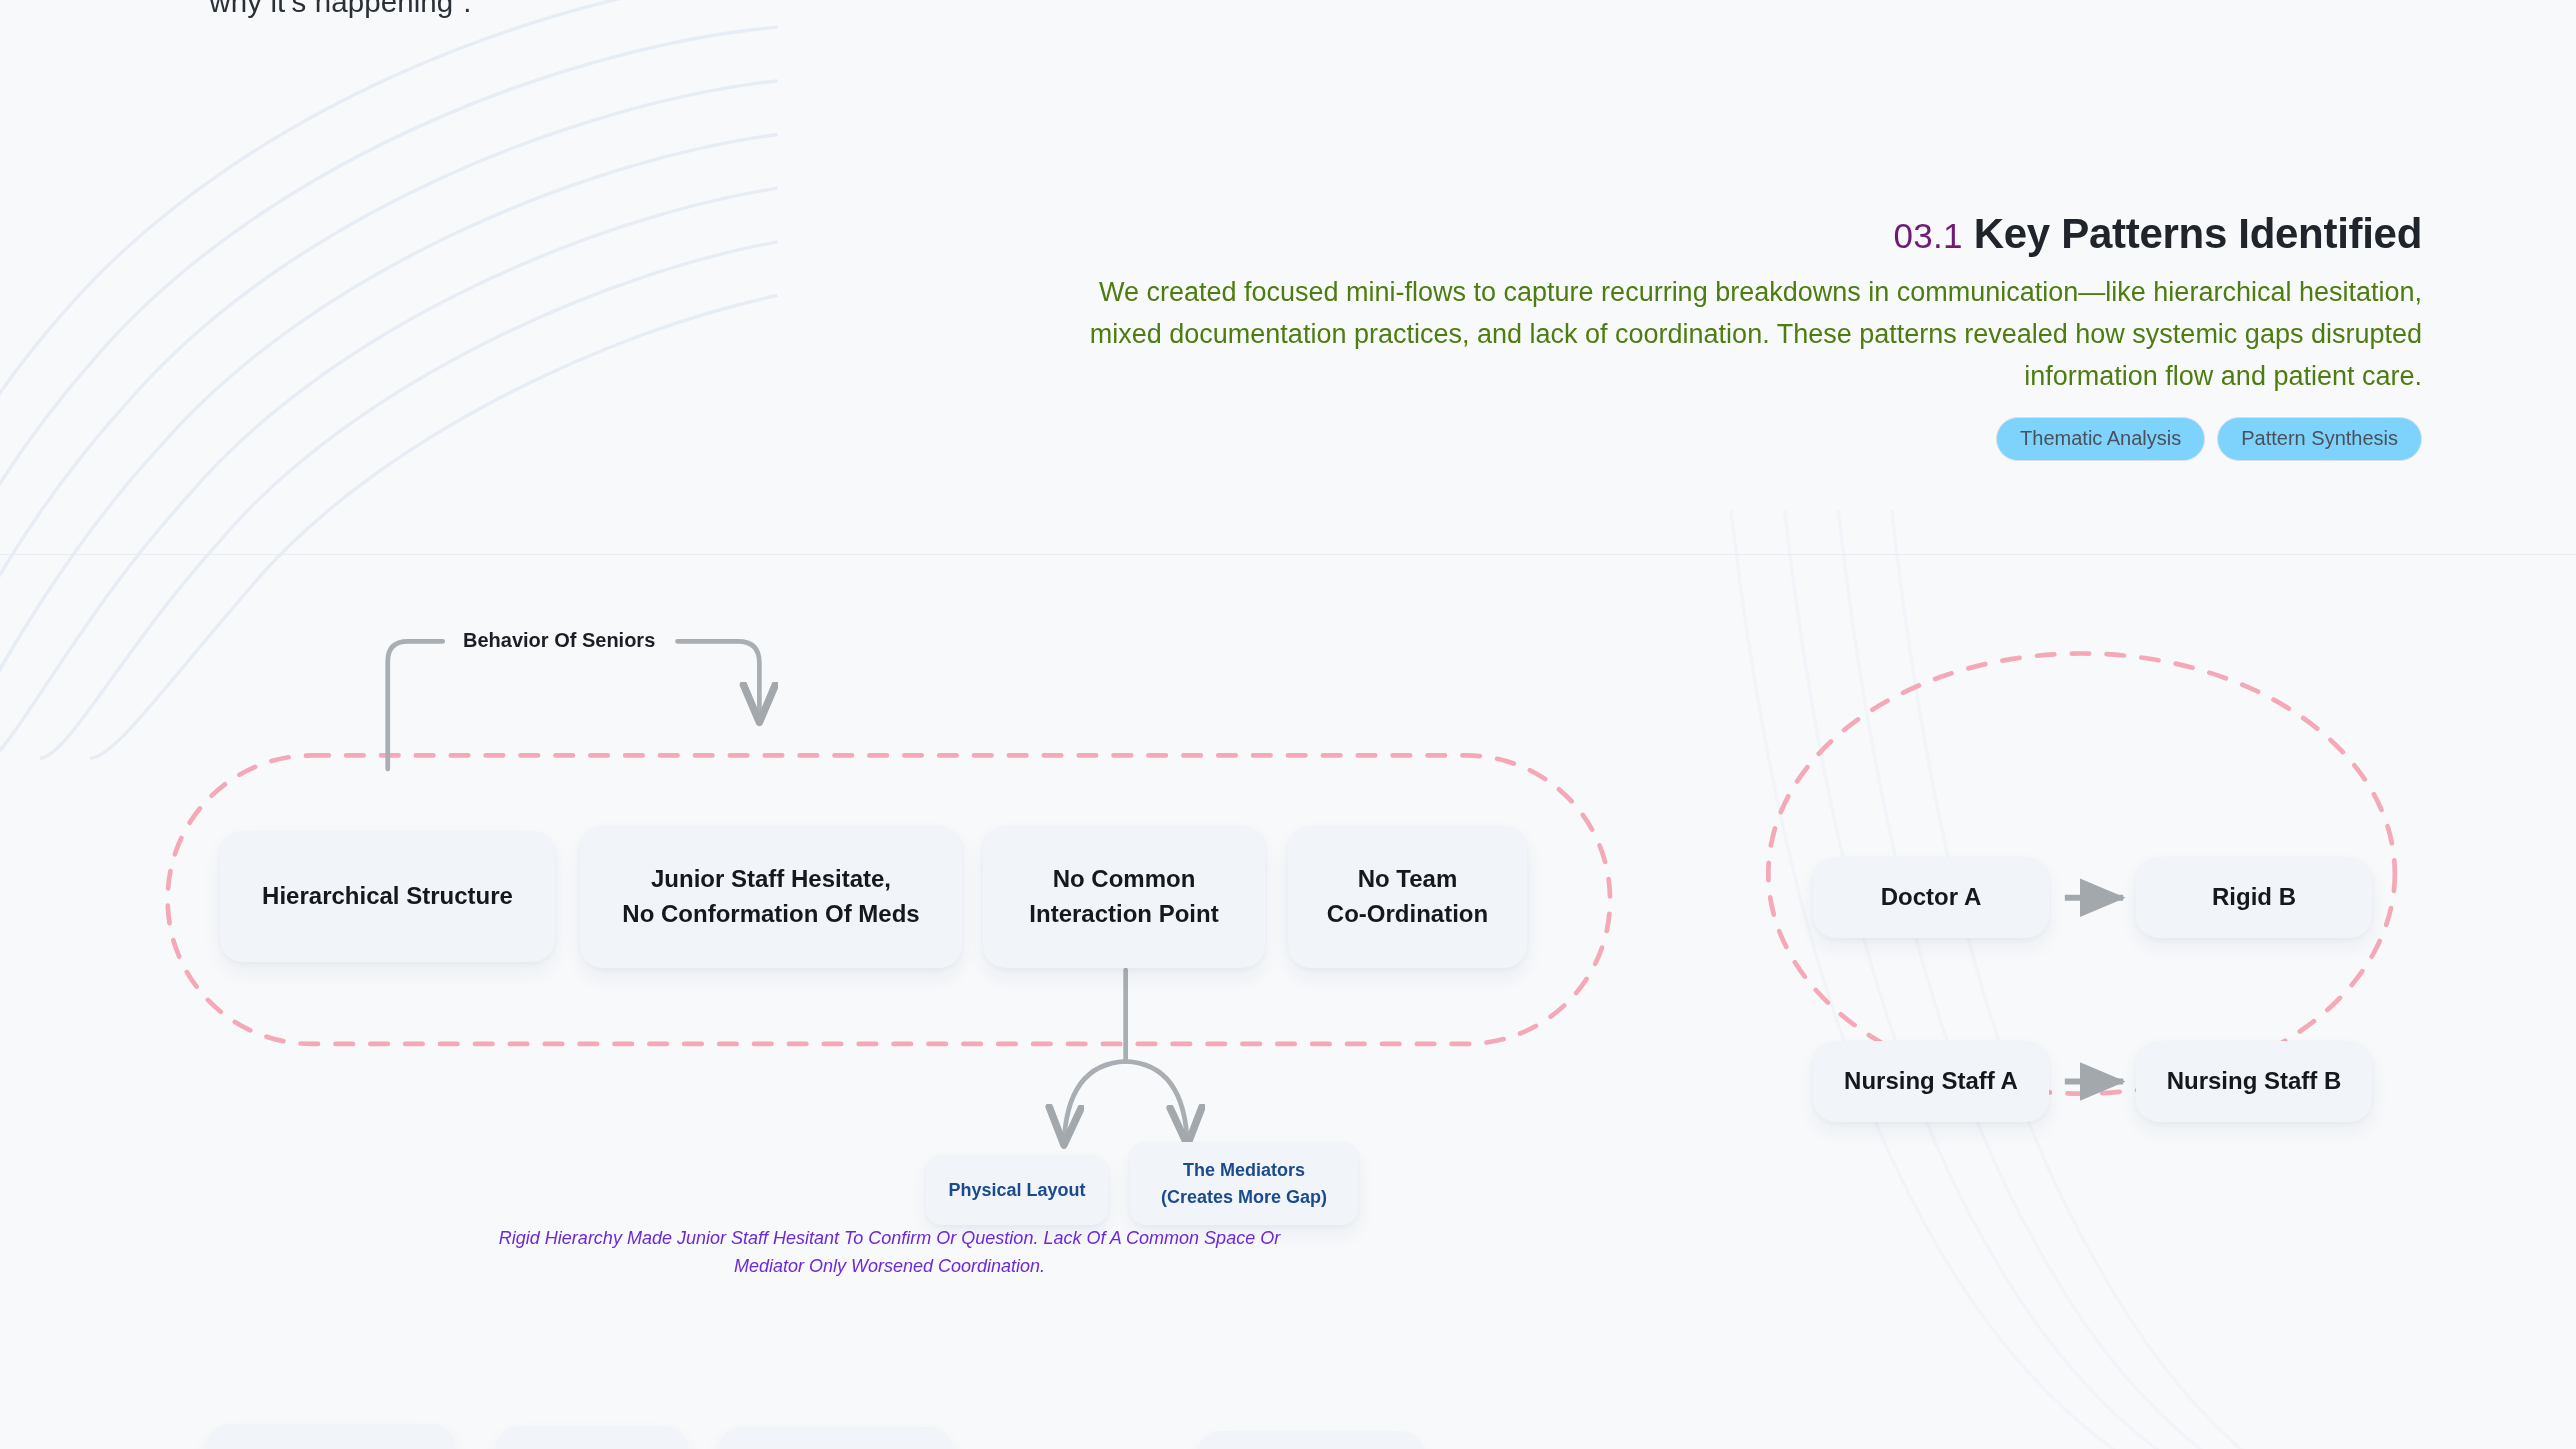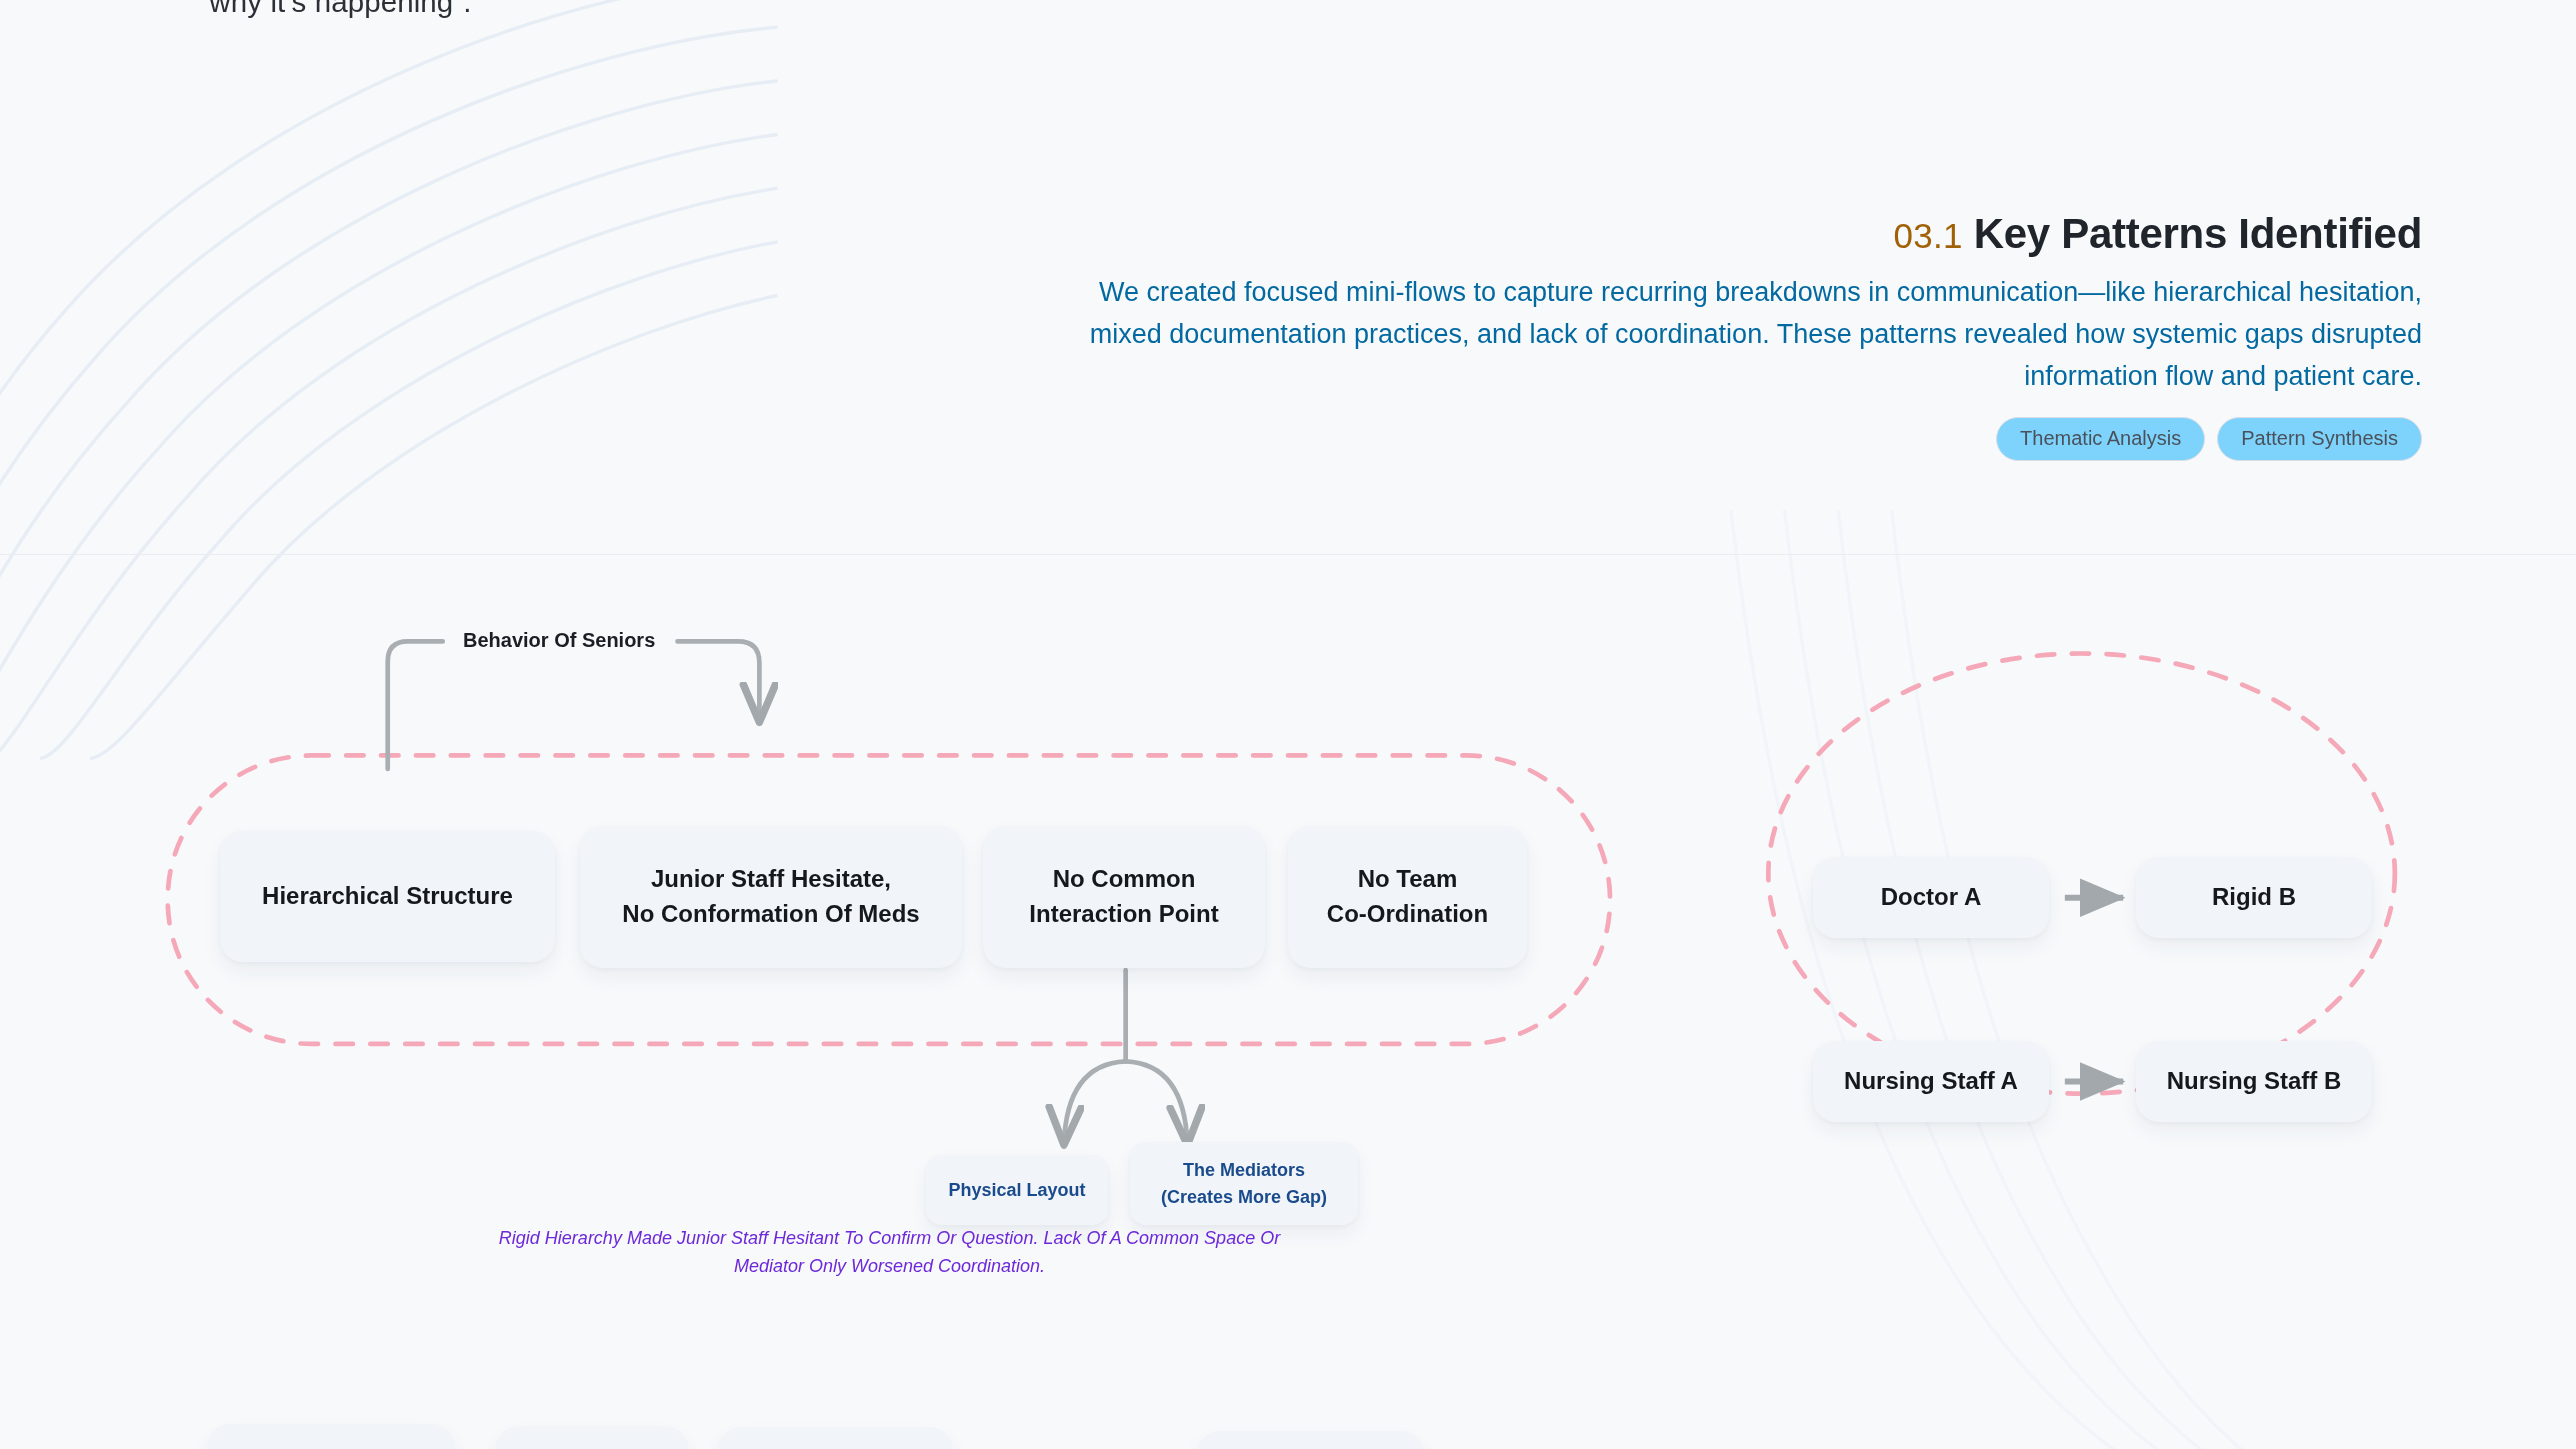--- a/index.html
+++ b/index.html
@@ -69,37 +69,37 @@
     z-index: 3;
   }
   .header-title {
     font-size: 0;
     margin: 0 0 17.4px 0;
     line-height: 1;
     white-space: nowrap;
   }
   .title-num {
     font-size: 35px;
-    color: #a16207;
+    color: #701a75;
     font-weight: 400;
     letter-spacing: 0.3px;
     vertical-align: baseline;
   }
   .title-main {
     font-size: 42px;
     color: #20242b;
     font-weight: 700;
     letter-spacing: -0.3px;
     margin-left: 11px;
     vertical-align: baseline;
   }
   .header-body {
     font-size: 27px;
     line-height: 1.55;
-    color: #0369a1;
+    color: #4d7c0f;
     margin: 0 0 19px 0;
     font-weight: 400;
   }
   .pill-row {
     display: flex;
     justify-content: flex-end;
     gap: 12px;
   }
   .pill {
     border: 0.7px solid #d9dee6;

